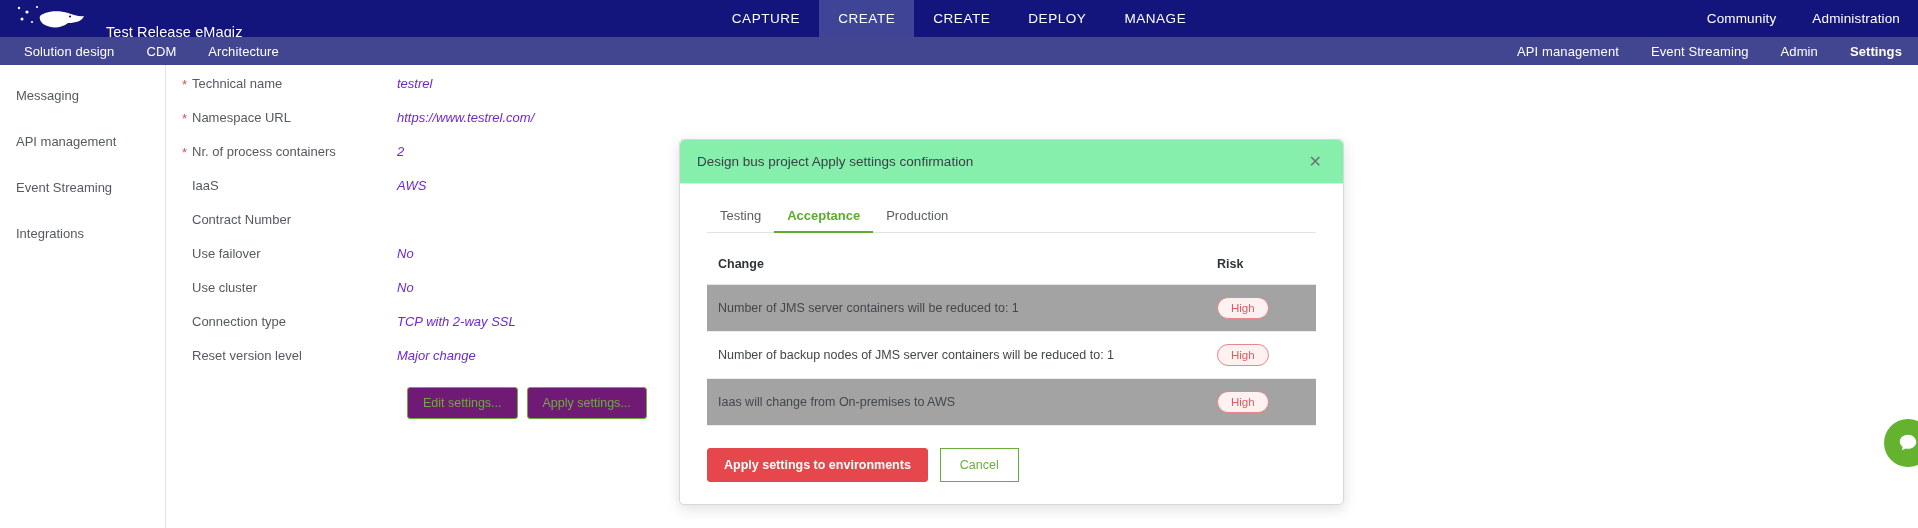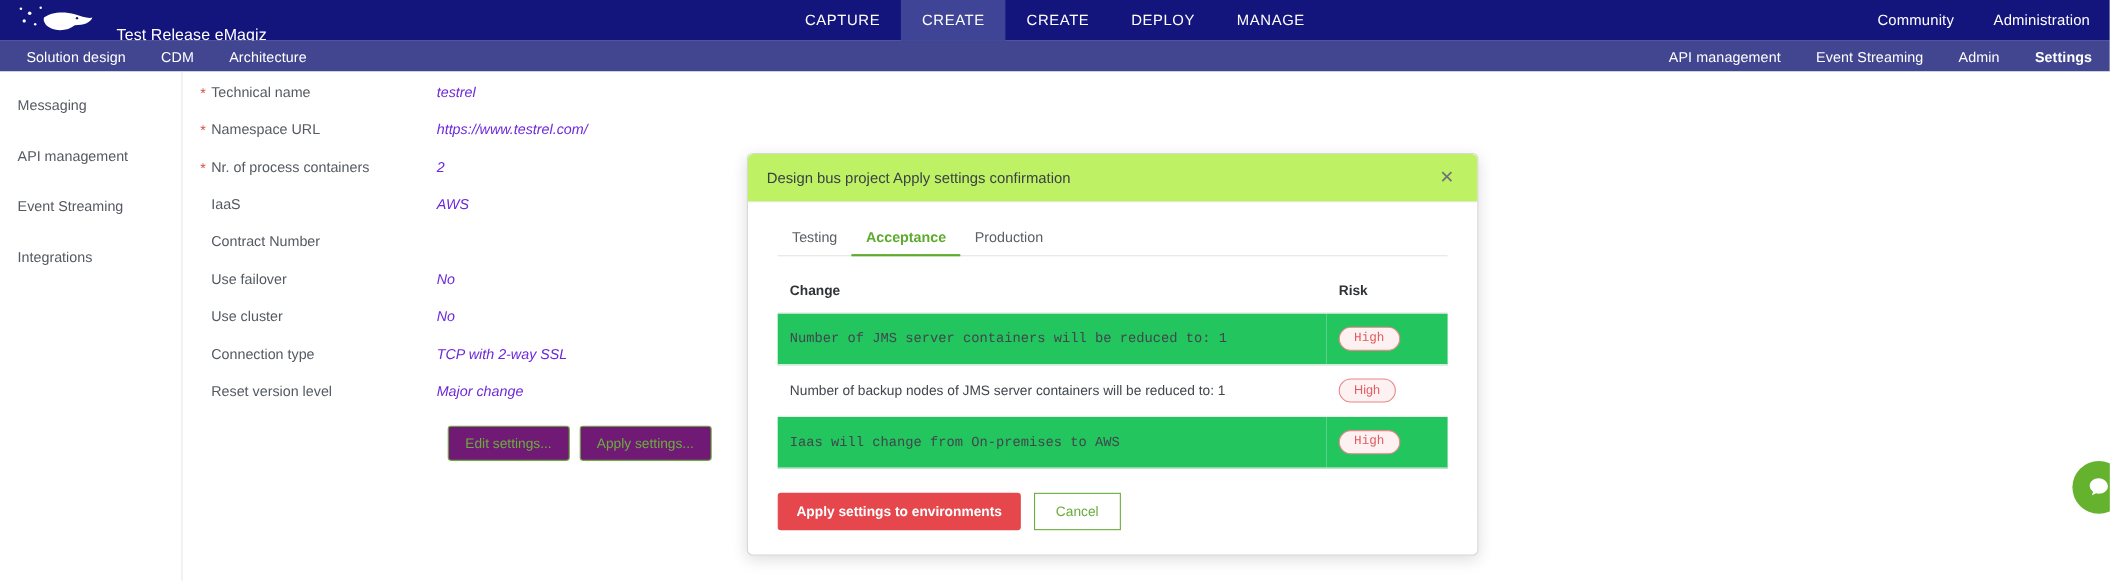--- a/index.html
+++ b/index.html
@@ -89,21 +89,21 @@
   .btn-outline-green + .btn-outline-green { margin-left:9px; }
 
   
   .modal {
     position:absolute; left:679px; top:139px; width:665px;
     background:#ffffff; border:1px solid #d8d8d8; border-radius:5px;
     box-shadow:0 4px 14px rgba(0,0,0,.13);
   }
   .modal-head {
     height:44px; border-bottom:1px solid #e6e6e6; display:flex; align-items:center;
-    padding:0 17px; justify-content:space-between; background:#bef264;
+    padding:0 17px; justify-content:space-between; background:#86efac;
     border-radius:5px 5px 0 0;
   }
   .modal-title { font-size:13.5px; color:#3c4146; }
   .modal-close {
     font-size:16px; color:#6d7278; cursor:pointer; line-height:1; padding:2px 4px;
   }
   .modal-body { padding:18px 27px 0 27px; }
   .tabs { display:flex; border-bottom:1px solid #e4e4e4; }
   .tab {
     font-size:13px; color:#5a6066; padding:6px 13px 9px 13px; cursor:pointer;
@@ -116,21 +116,21 @@
   .tbl { width:100%; border-collapse:collapse; margin-top:16px; }
   .tbl th {
     text-align:left; font-size:12.5px; color:#2f3438; font-weight:bold;
     padding:8px 11px 13px 11px; border-bottom:1px solid #e4e4e4;
   }
   .tbl th.risk-col { text-align:left; width:110px; }
   .tbl td {
     font-size:12.5px; color:#42474c; padding:12px 11px; border-bottom:1px solid #ececec;
     vertical-align:middle;
   }
-  .tbl tr.zebra td { background:#22c55e;font-family:Liberation Mono, monospace; }
+  .tbl tr.zebra td { background:#a3a3a3; }
   .badge {
     display:inline-block; border:1px solid #e8868a; color:#e05c62; background:#fdf1f1;
     border-radius:11px; font-size:11.5px; padding:3px 13px; line-height:14px;
   }
   .modal-foot { padding:22px 27px 22px 27px; display:flex; align-items:center; }
   .btn-danger {
     background:#e5474c; border:1px solid #e5474c; color:#ffffff; font-size:12.5px;
     border-radius:3px; padding:9px 16px; cursor:pointer; font-weight:bold;
     font-family:"Liberation Sans", sans-serif; white-space:nowrap;
   }

